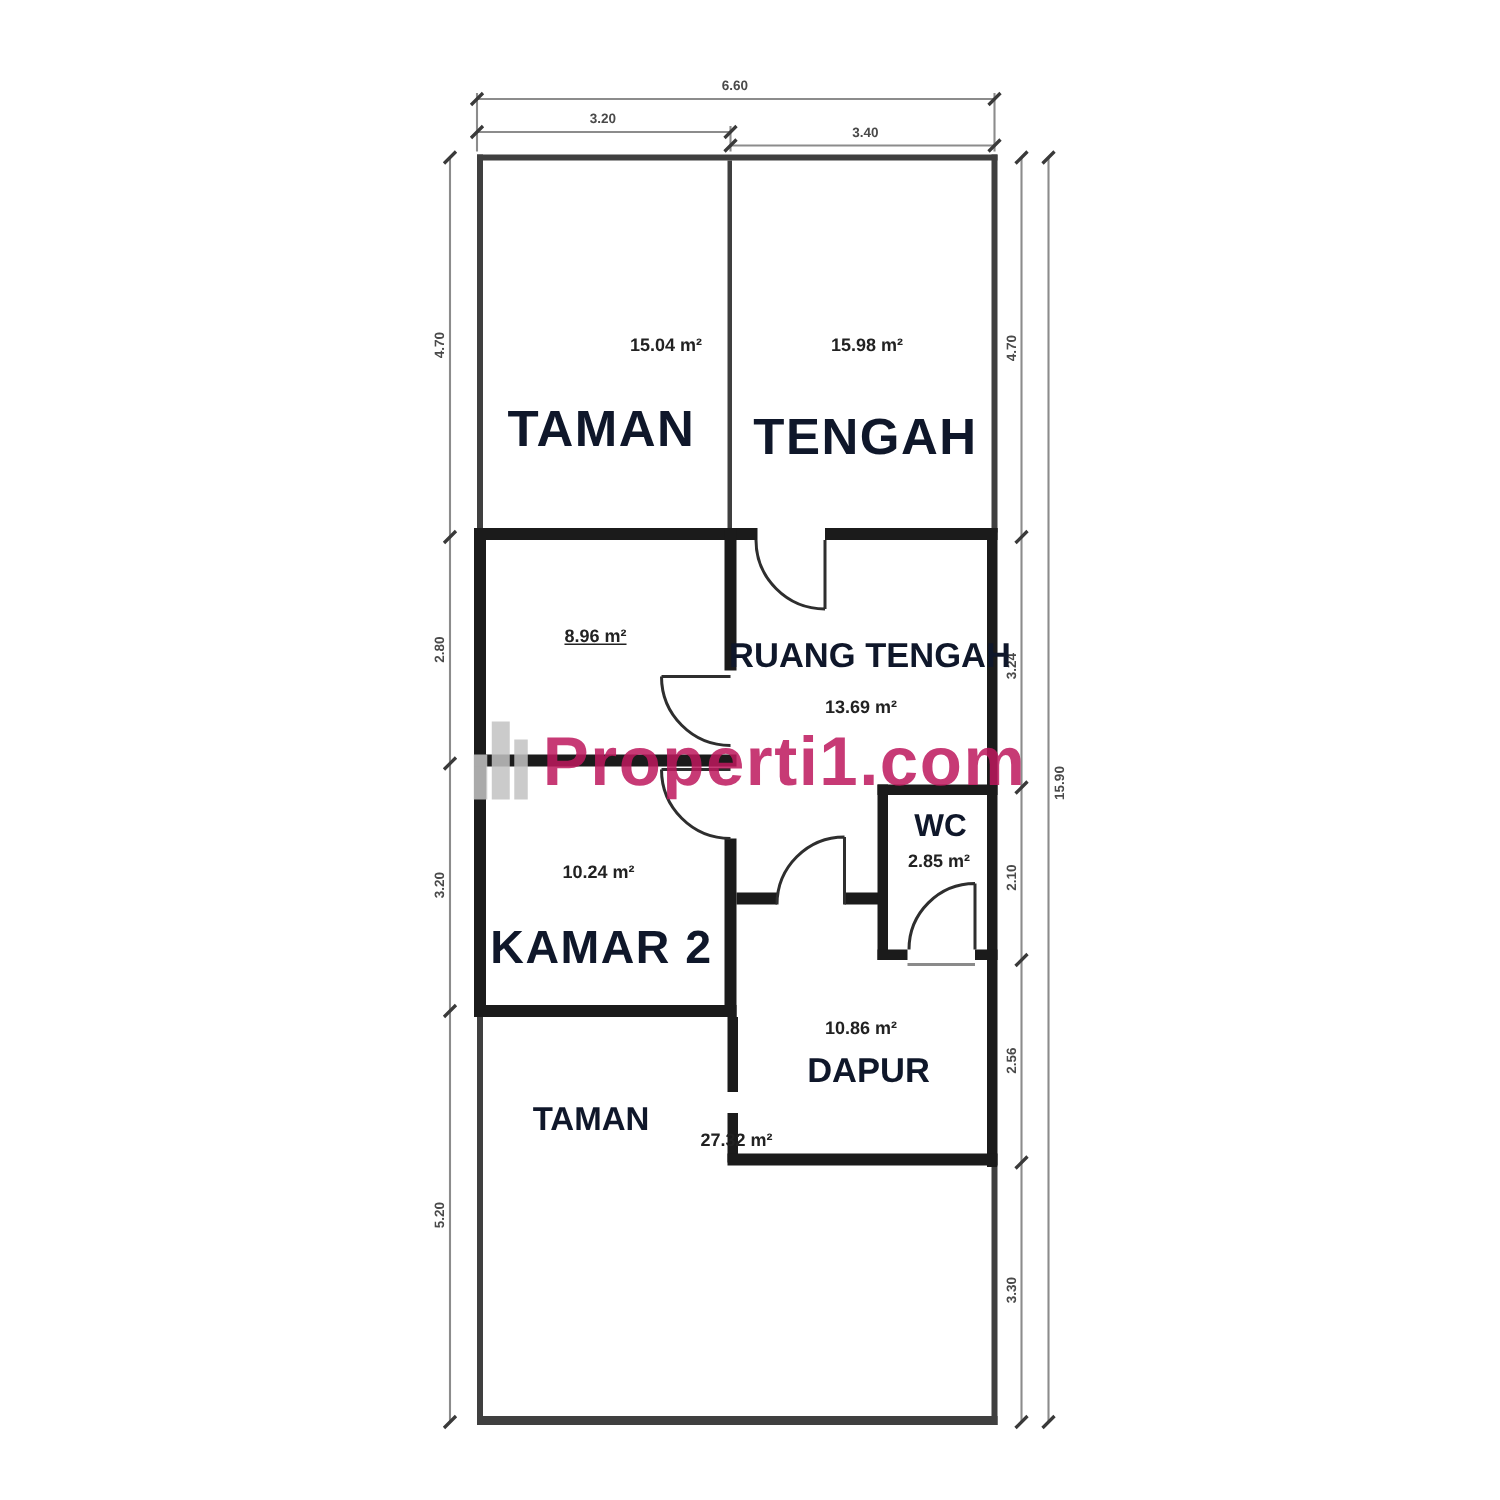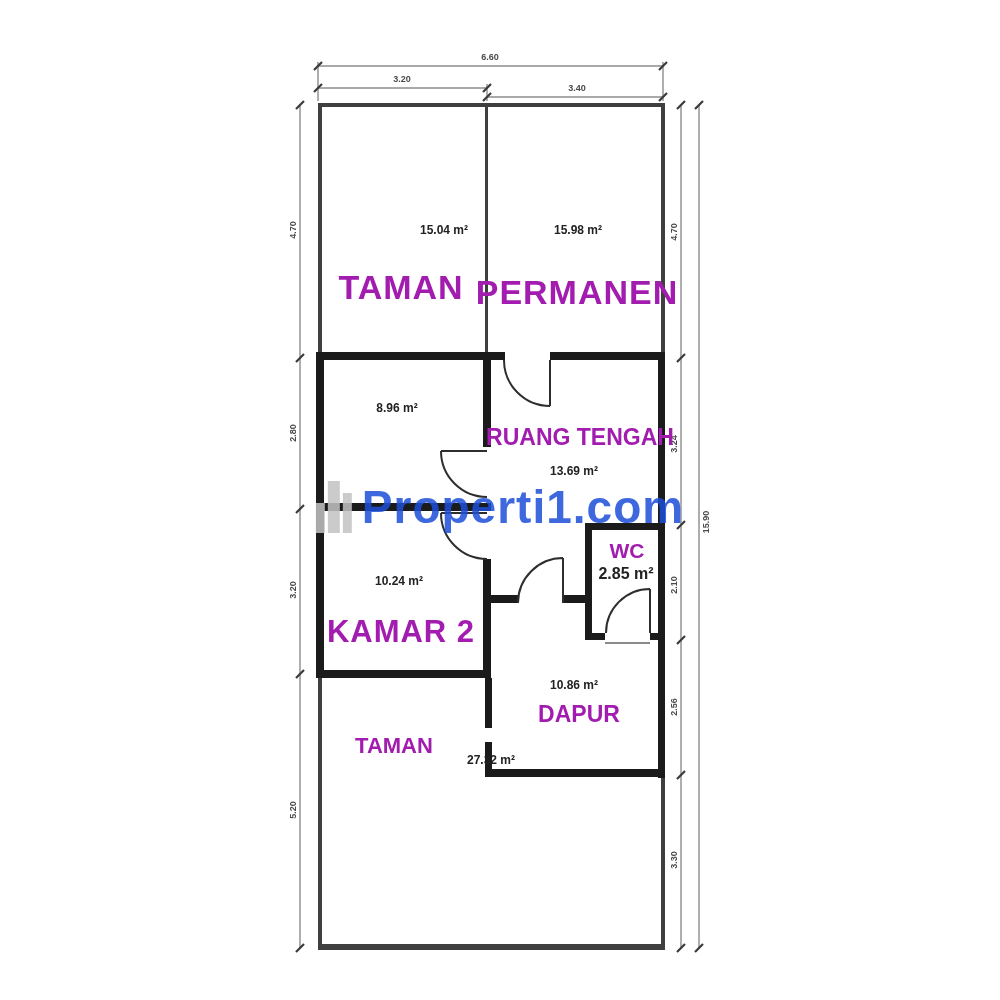--- a/index.html
+++ b/index.html
@@ -2,31 +2,31 @@
 <html><head>
 <meta charset="utf-8">
 <style>
   html,body{margin:0;padding:0;background:#ffffff;}
   .canvas{position:relative;width:1000px;height:1000px;background:#ffffff;overflow:hidden;
           font-family:"Liberation Sans","DejaVu Sans",sans-serif;}
   .w{position:absolute;background:#1b1b1b;}
   .wt{position:absolute;background:#3f3f3f;}
   .wthin{position:absolute;background:#8a8a8a;}
   svg.overlay{position:absolute;left:0;top:0;pointer-events:none;}
-  .lbl{position:absolute;transform:translate(-50%,-50%);white-space:nowrap;color:#a21caf;}
+  .lbl{position:absolute;transform:translate(-50%,-50%);white-space:nowrap;color:#0f172a;}
   .room-big{font-size:34px;font-weight:bold;letter-spacing:1px;}
   .room-med{font-size:31px;font-weight:bold;letter-spacing:1px;}
   .room-sm{font-size:23px;font-weight:bold;}
   .room-xs{font-size:21px;font-weight:bold;}
   .area{font-size:12px;font-weight:bold;color:#222;}
   .dim{position:absolute;transform:translate(-50%,-50%);font-size:9px;font-weight:bold;color:#4a4a4a;white-space:nowrap;}
   .dim.v{transform:translate(-50%,-50%) rotate(-90deg);}
   .watermark{position:absolute;left:500px;top:507px;transform:translate(-50%,-50%);
              display:flex;align-items:center;gap:10px;z-index:6;opacity:0.85;}
-  .wm-text{font-size:46px;font-weight:600;color:#1d4ed8;letter-spacing:1px;}
+  .wm-text{font-size:46px;font-weight:600;color:#be185d;letter-spacing:1px;}
   .wm-icon{display:flex;align-items:flex-end;gap:3px;height:52px;}
   .wm-icon i{display:block;background:#c3c3c3;}
   .wm-b1{width:9px;height:30px;}
   .wm-b2{width:12px;height:52px;}
   .wm-b3{width:9px;height:40px;}
 </style>
 </head>
 <body>
 
 <div class="canvas">
@@ -106,28 +106,28 @@
   <div class="dim v" style="left:674px;top:232px;">4.70</div>
   <div class="dim v" style="left:674px;top:444px;">3.24</div>
   <div class="dim v" style="left:674px;top:585px;">2.10</div>
   <div class="dim v" style="left:674px;top:707px;">2.56</div>
   <div class="dim v" style="left:674px;top:860px;">3.30</div>
   <div class="dim v" style="left:706px;top:522px;">15.90</div>
 
   <div class="lbl area" style="left:400px;top:230px;margin-left:44px;">15.04 m²</div>
   <div class="lbl room-big" style="left:401px;top:287px;">TAMAN</div>
   <div class="lbl area" style="left:578px;top:230px;">15.98 m²</div>
-  <div class="lbl room-big" style="left:577px;top:292px;">PERMANEN</div>
-  <div class="lbl area" style="left:397px;top:408px;">8.96 m²</div>
+  <div class="lbl room-big" style="left:577px;top:292px;">TENGAH</div>
+  <div class="lbl area" style="left:397px;top:424px;text-decoration:underline;">8.96 m²</div>
   <div class="lbl room-sm" style="left:580px;top:437px;">RUANG TENGAH</div>
   <div class="lbl area" style="left:574px;top:471px;">13.69 m²</div>
   <div class="lbl area" style="left:399px;top:581px;">10.24 m²</div>
   <div class="lbl room-med" style="left:401px;top:632px;">KAMAR 2</div>
   <div class="lbl room-xs" style="left:627px;top:551px;">WC</div>
-  <div class="lbl area" style="font-size:16px;left:626px;top:574px;">2.85 m²</div>
+  <div class="lbl area" style="font-size:12px;left:626px;top:574px;">2.85 m²</div>
   <div class="lbl area" style="left:574px;top:685px;">10.86 m²</div>
   <div class="lbl room-sm" style="left:579px;top:714px;">DAPUR</div>
   <div class="lbl" style="font-size:22px;font-weight:bold;left:394px;top:746px;">TAMAN</div>
   <div class="lbl area" style="left:491px;top:760px;">27.32 m²</div>
 
   <div class="watermark">
     <span class="wm-icon">
         <i class="wm-b1"></i>
         <i class="wm-b2"></i>
         <i class="wm-b3"></i>

